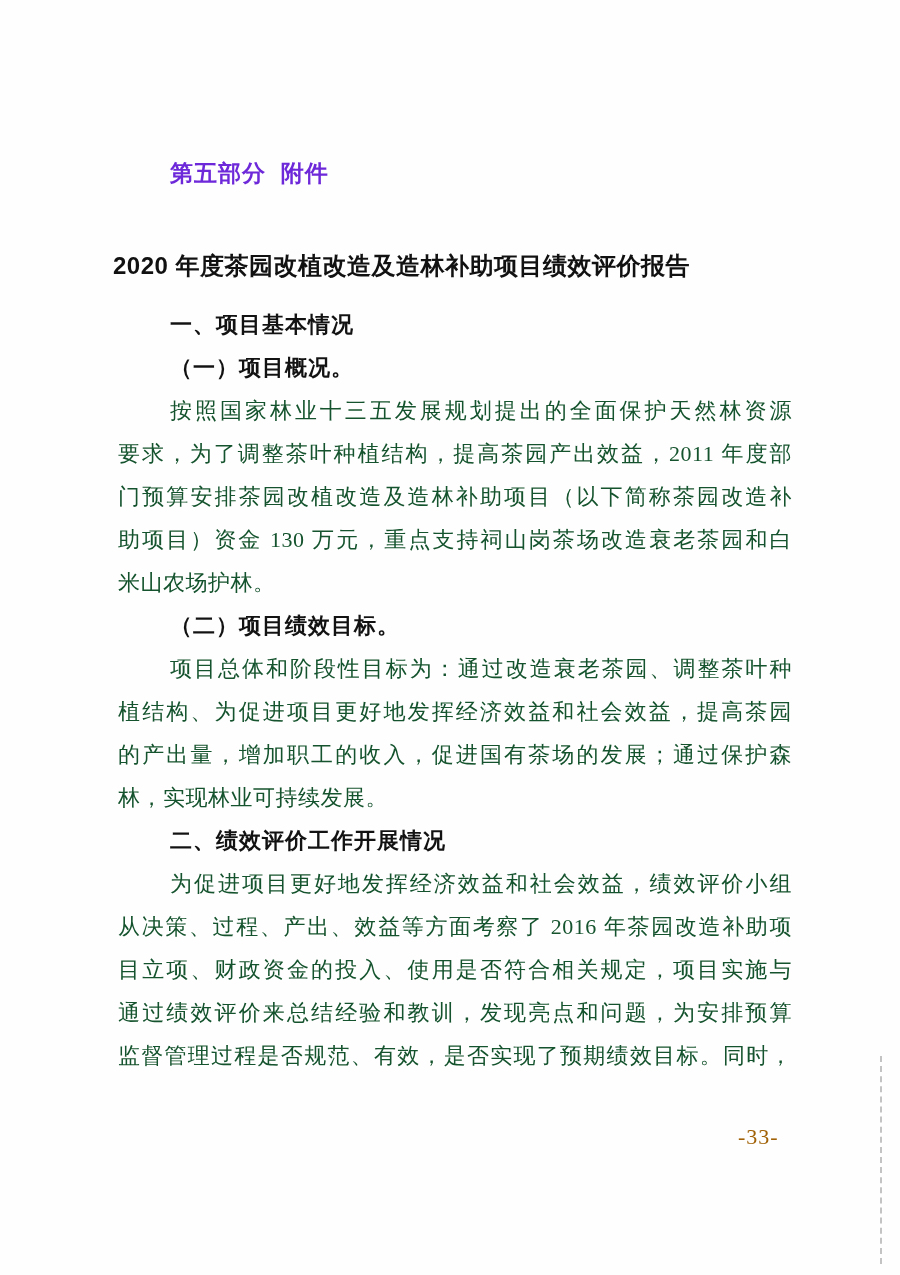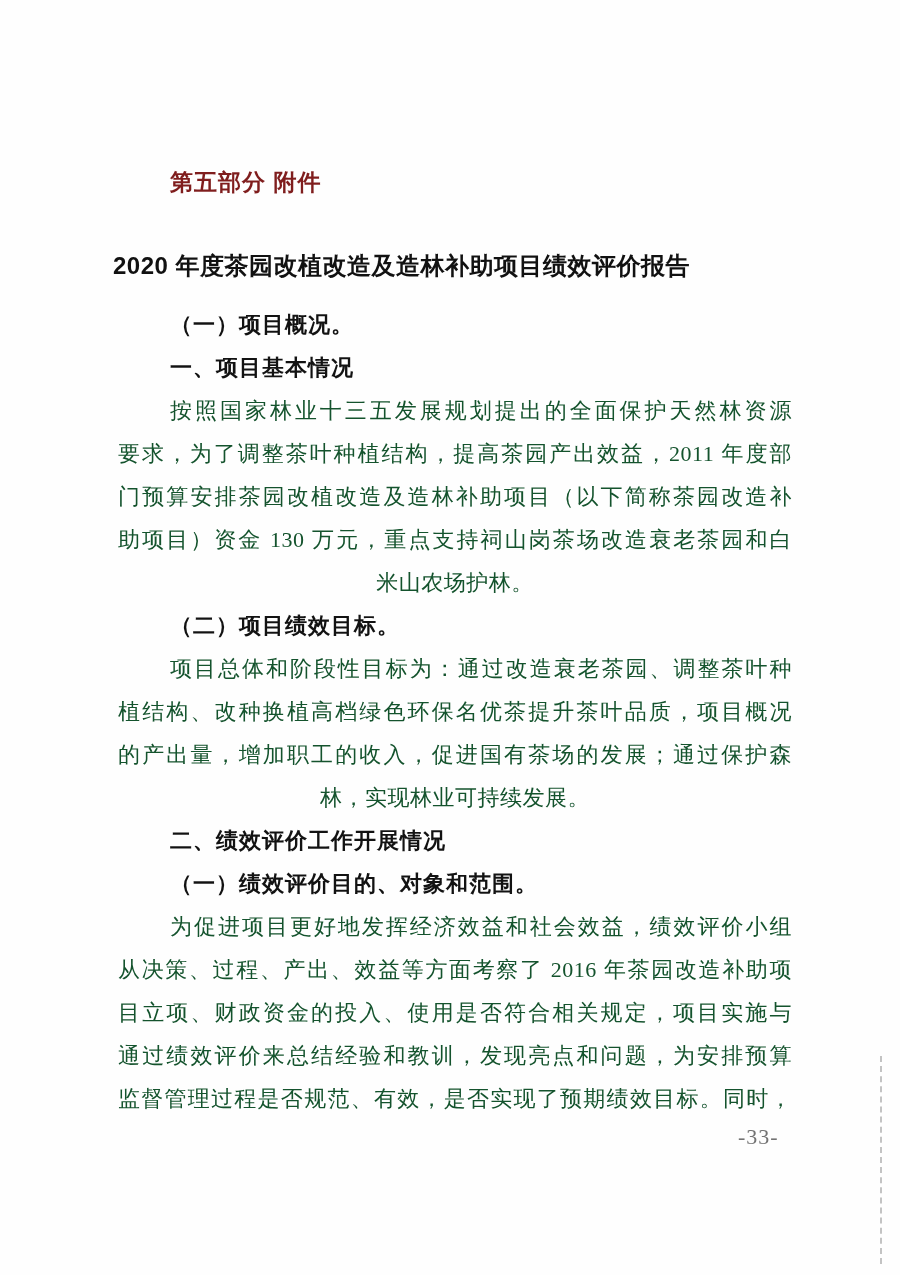--- a/index.html
+++ b/index.html
@@ -8,27 +8,27 @@
     position: relative;
     width: 900px;
     height: 1275px;
     background: #fefefe;
     overflow: hidden;
     color: #141414;
   }
   .part-heading {
     position: absolute;
     left: 170px;
-    top: 168px;
-    font-family: Liberation Sans, sans-serif;
+    top: 161px;
+    font-family: Liberation Mono, monospace;
     font-weight: 700;
     font-size: 23px;
     line-height: 28px;
     letter-spacing: 1px;
-    color: #7f1d1d;
+    color: #6d28d9;
   }
   .report-title {
     position: absolute;
     left: 113px;
     top: 250px;
     width: 674px;
     text-align: left;
     font-family: "Liberation Sans", sans-serif;
     font-weight: 700;
     font-size: 24px;
@@ -45,76 +45,74 @@
   }
   .line {
     height: 43px;
     line-height: 43px;
     font-size: 22px;
     color: #14532d;
   }
   .body-line {
     font-family: "Liberation Serif", serif;
     letter-spacing: 0.5px;
-    text-align: center;
   }
   .body-line.justify {
     text-align: justify;
     text-align-last: justify;
   }
   .indent { padding-left: 52px; }
   .h1, .h2 {
     font-family: "Liberation Sans", sans-serif;
     font-weight: 700;
     padding-left: 52px;
     letter-spacing: 1px;
     color: #121212;
   }
   .page-number {
     position: absolute;
     left: 738px;
     top: 1124px;
     font-family: "Liberation Serif", serif;
     font-size: 22px;
     letter-spacing: 1px;
-    color: #737373;
+    color: #a16207;
   }
   .binding-dashed-line {
     position: absolute;
     left: 880px;
     top: 1056px;
     height: 208px;
     width: 0;
     border-left: 2px dashed #b0b0b0;
     opacity: 0.75;
   }
 </style>
 </head>
 <body>
 
 <div class="page">
   <div class="part-heading">第五部分 附件</div>
 
   <div class="report-title">2020 年度茶园改植改造及造林补助项目绩效评价报告</div>
 
   <div class="document-body">
+      <div class="line h1">一、项目基本情况</div>
       <div class="line h2">（一）项目概况。</div>
-      <div class="line h1">一、项目基本情况</div>
       <div class="line body-line indent justify">按照国家林业十三五发展规划提出的全面保护天然林资源</div>
       <div class="line body-line justify">要求，为了调整茶叶种植结构，提高茶园产出效益，2011 年度部</div>
       <div class="line body-line justify">门预算安排茶园改植改造及造林补助项目（以下简称茶园改造补</div>
       <div class="line body-line justify">助项目）资金 130 万元，重点支持祠山岗茶场改造衰老茶园和白</div>
       <div class="line body-line">米山农场护林。</div>
       <div class="line h2">（二）项目绩效目标。</div>
       <div class="line body-line indent justify">项目总体和阶段性目标为：通过改造衰老茶园、调整茶叶种</div>
-      <div class="line body-line justify">植结构、改种换植高档绿色环保名优茶提升茶叶品质，项目概况</div>
+      <div class="line body-line justify">植结构、为促进项目更好地发挥经济效益和社会效益，提高茶园</div>
       <div class="line body-line justify">的产出量，增加职工的收入，促进国有茶场的发展；通过保护森</div>
       <div class="line body-line">林，实现林业可持续发展。</div>
       <div class="line h1">二、绩效评价工作开展情况</div>
-      <div class="line h2">（一）绩效评价目的、对象和范围。</div>
       <div class="line body-line indent justify">为促进项目更好地发挥经济效益和社会效益，绩效评价小组</div>
       <div class="line body-line justify">从决策、过程、产出、效益等方面考察了 2016 年茶园改造补助项</div>
       <div class="line body-line justify">目立项、财政资金的投入、使用是否符合相关规定，项目实施与</div>
       <div class="line body-line justify">通过绩效评价来总结经验和教训，发现亮点和问题，为安排预算</div>
       <div class="line body-line justify">监督管理过程是否规范、有效，是否实现了预期绩效目标。同时，</div>
     </div>
 
   <div class="page-number">-33-</div>
 
   <div class="binding-dashed-line"></div>

